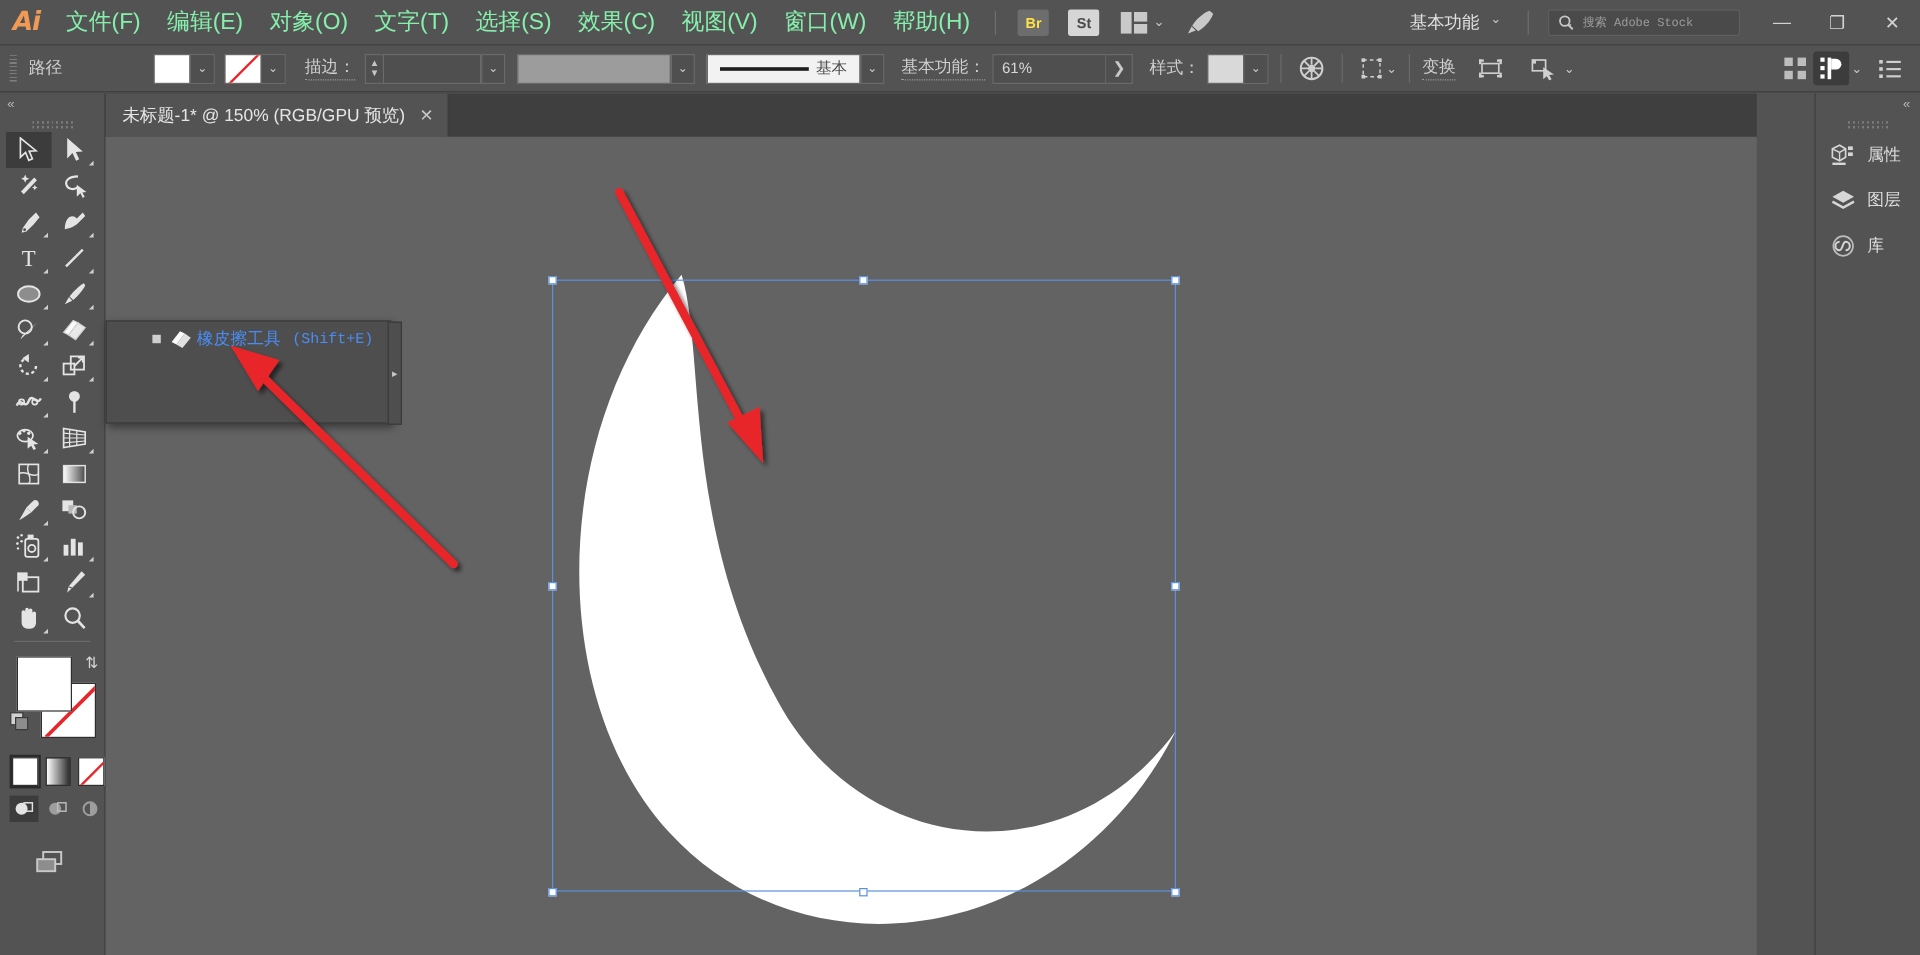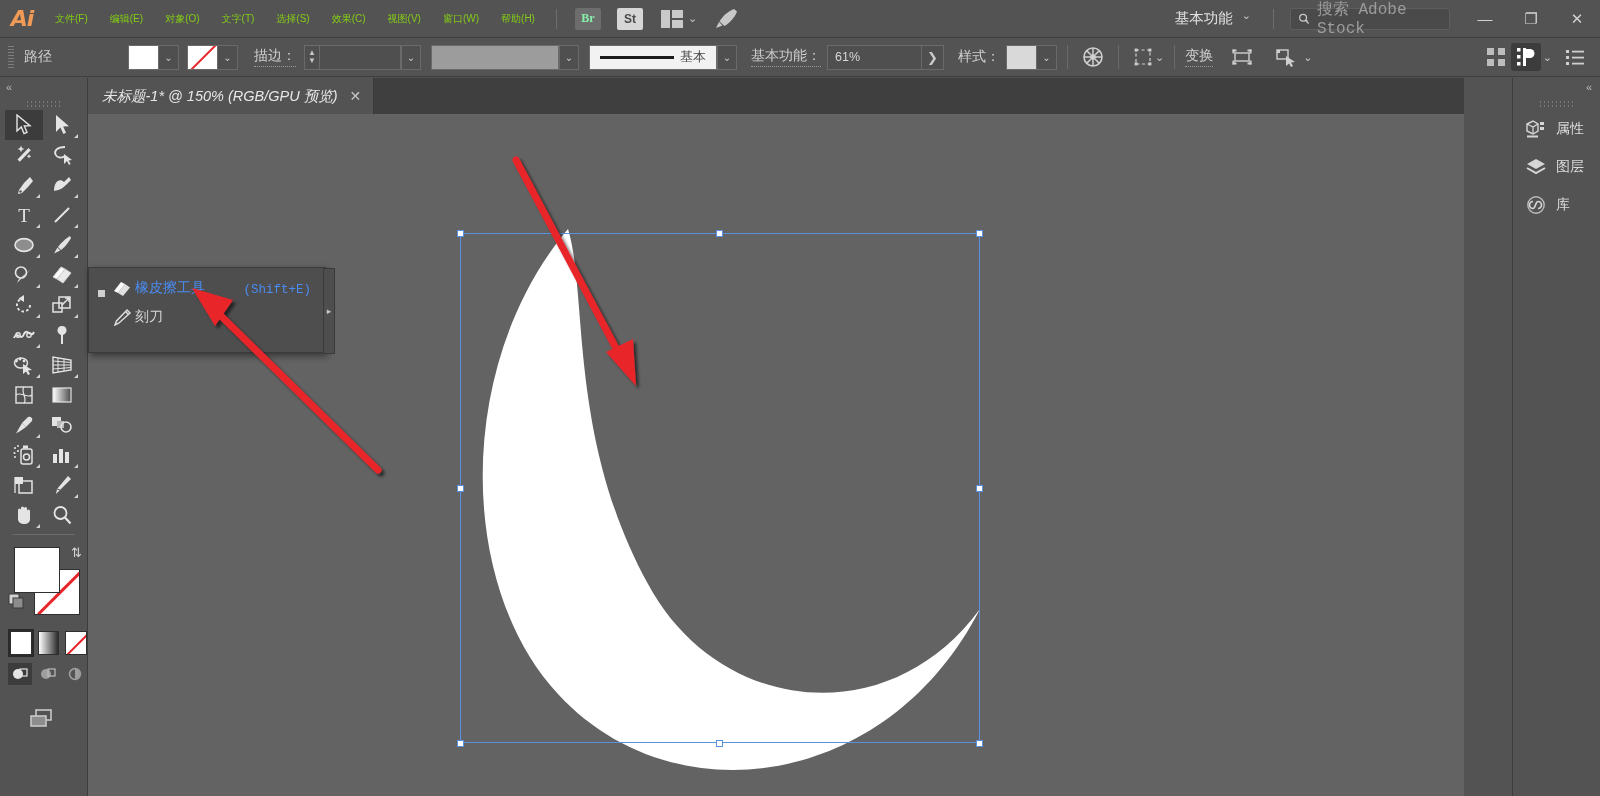--- a/index.html
+++ b/index.html
@@ -19,52 +19,52 @@
     display: flex; align-items: center;
     border-bottom: 1px solid #3d3d3d;
   }
   .ai-logo {
     width: 44px; height: 38px; display: flex; align-items: center; justify-content: center;
     color: #f09a56; font-size: 22px; font-weight: bold; font-style: italic;
     font-family: "DejaVu Sans", sans-serif; letter-spacing: -1px;
   }
   .menu-item {
     padding: 0 11px; height: 38px; line-height: 38px;
-    color: #84cc16; font-size: 10px; white-space: nowrap;
+    color: #86efac; font-size: 19px; white-space: nowrap;
   }
   .mb-sep { width: 1px; height: 20px; background: #6e6e6e; margin: 0 10px; }
   .mb-icon-btn {
     width: 30px; height: 24px; margin: 0 6px;
     display: flex; align-items: center; justify-content: center;
   }
   .badge-br, .badge-st {
     width: 26px; height: 22px; border-radius: 2px;
     display: flex; align-items: center; justify-content: center;
     font-size: 12px; font-weight: bold;
   }
-  .badge-br { background: #6d6d6d; color: #86efac; font-family: Liberation Serif, serif; }
+  .badge-br { background: #6d6d6d; color: #fde047; }
   .badge-st { background: #d6d6d6; color: #4a4a4a; }
   .arr-layout { display: flex; align-items: center; gap: 5px; margin-left: 10px; }
   .layout-glyph { width: 22px; height: 18px; position: relative; }
   .layout-glyph i { position: absolute; background: #c9c9c9; display: block; }
   .chev { color: #c9c9c9; font-size: 11px; }
   .rocket { margin-left: 14px; }
 
   .menubar-right { margin-left: auto; display: flex; align-items: center; height: 38px; }
   .workspace-sel {
     display: flex; gap: 9px; padding: 0 12px;
     color: #e2e2e2; font-size: 14.5px;
   }
   .search-box {
     display: flex; align-items: center; gap: 7px;
     width: 160px; height: 22px; background: #4a4a4a;
     border: 1px solid #5e5e5e; border-radius: 2px; padding: 0 7px;
     margin-left: 6px;
   }
-  .search-box .ph { color: #9c9c9c; font-size: 16px; font-family: "Liberation Mono", monospace; }
+  .search-box .ph { color: #9c9c9c; font-size: 10px; font-family: "Liberation Mono", monospace; }
   .wincontrols { display: flex; height: 38px; margin-left: 12px; }
   .winbtn {
     width: 46px; height: 38px; display: flex; align-items: center; justify-content: center;
     color: #d2d2d2; font-size: 15px;
   }
 
   
   .ctrlbar {
     position: absolute; left: 0; top: 38px; width: 1600px; height: 39px;
     background: #535353; border-bottom: 1px solid #3d3d3d;
@@ -113,21 +113,21 @@
     height: 25px; width: 22px; background: #4f4f4f; border: 1px solid #6a6a6a; border-left: none;
     display:flex; align-items:center; justify-content:center; color: #c9c9c9; font-size: 13px;
   }
   .cb-sep { width: 1px; height: 24px; background: #6a6a6a; margin: 0 10px; }
   .icon-btn24 { width: 30px; height: 26px; display: flex; align-items: center; justify-content: center; }
   .tool-active-btn { background: #3c3c3c; border-radius: 3px; }
 
   
   .tabstrip {
     position: absolute; left: 88px; top: 78px; width: 1376px; height: 36px;
-    background: #3f3f3f; display: flex; align-items: flex-end; font-style: italic;
+    background: #3f3f3f; display: flex; align-items: flex-end;
   }
   .doctab {
     height: 36px; background: #535353; display: flex; align-items: center; gap: 12px;
     padding: 0 12px 0 14px; color: #e6e6e6; font-size: 14.5px;
     border-right: 1px solid #3a3a3a;
   }
   .doctab .x { color: #c6c6c6; font-size: 14px; }
 
   
   .toolpanel {
@@ -237,22 +237,22 @@
     box-shadow: 2px 3px 7px rgba(0,0,0,.45);
     z-index: 40;
   }
   .flyout-rail {
     position: absolute; right: -10px; top: 0; width: 12px; height: 86px;
     background: #4e4e4e; border: 1px solid #3a3a3a;
     display: flex; align-items: center; justify-content: center;
     color: #c6c6c6; font-size: 9px;
   }
   .fl-row {
-    height: 29px; display: flex; align-items: flex-end; gap: 0;
-    color: #d9d9d9; font-size: 14px; padding-left: 4px; position: relative;
+    height: 29px; display: flex; align-items: center; gap: 0;
+    color: #d9d9d9; font-size: 14px; padding-left: 4px; position: relative; margin-left: 29px;
   }
   .fl-row .bullet { width: 16px; display: flex; align-items: center; justify-content: center; }
   .fl-row .bullet i { width: 7px; height: 7px; background: #cfcfcf; display: block; }
   .fl-row .ficon { width: 26px; display: flex; align-items: center; justify-content: center; }
   .fl-row .flabel { flex: 1; }
   .fl-row.active .flabel, .fl-row.active .fshort { color: #4a8cf2; }
   .fl-row .fshort { color: #cfcfcf; padding-right: 14px; font-family: "Liberation Mono", monospace; font-size: 12.5px; }
 
   
   .annot { position: absolute; left: 0; top: 0; width: 1600px; height: 796px;
@@ -851,31 +851,20 @@
         <svg width="20" height="16" viewBox="0 0 20 16">
           <path d="M6 12 L13 3 L18 6.5 L11 15 Z" fill="#e0e0e0"></path>
           <path d="M2 10 L9 1 L13 3 L6 12 Z" fill="#fafafa"></path>
         </svg>
       </span>
       <span class="flabel">橡皮擦工具</span>
       <span class="fshort">(Shift+E)</span>
     </div>
 
 
-    <div class="fl-row">
-      <span class="bullet"></span>
-      <span class="ficon">
-        <svg width="20" height="18" viewBox="0 0 20 18">
-          <path d="M15 2 L18 5 L7 15 L3 17 L4.5 13 Z" fill="none" stroke="#dcdcdc" stroke-width="1.5"></path>
-          <path d="M13.5 3.5 L16.5 6.5" stroke="#dcdcdc" stroke-width="1.5"></path>
-        </svg>
-      </span>
-      <span class="flabel">刻刀</span>
-      <span class="fshort"></span>
-    </div>
   </div>
 
   <svg class="annot" viewBox="0 0 1600 796">
     <defs>
       <filter id="shadow" x="-30%" y="-30%" width="180%" height="180%">
         <feDropShadow dx="3" dy="3" stdDeviation="1.6" flood-color="#000000" flood-opacity="0.55"></feDropShadow>
       </filter>
     </defs>
 
     <g filter="url(#shadow)">

